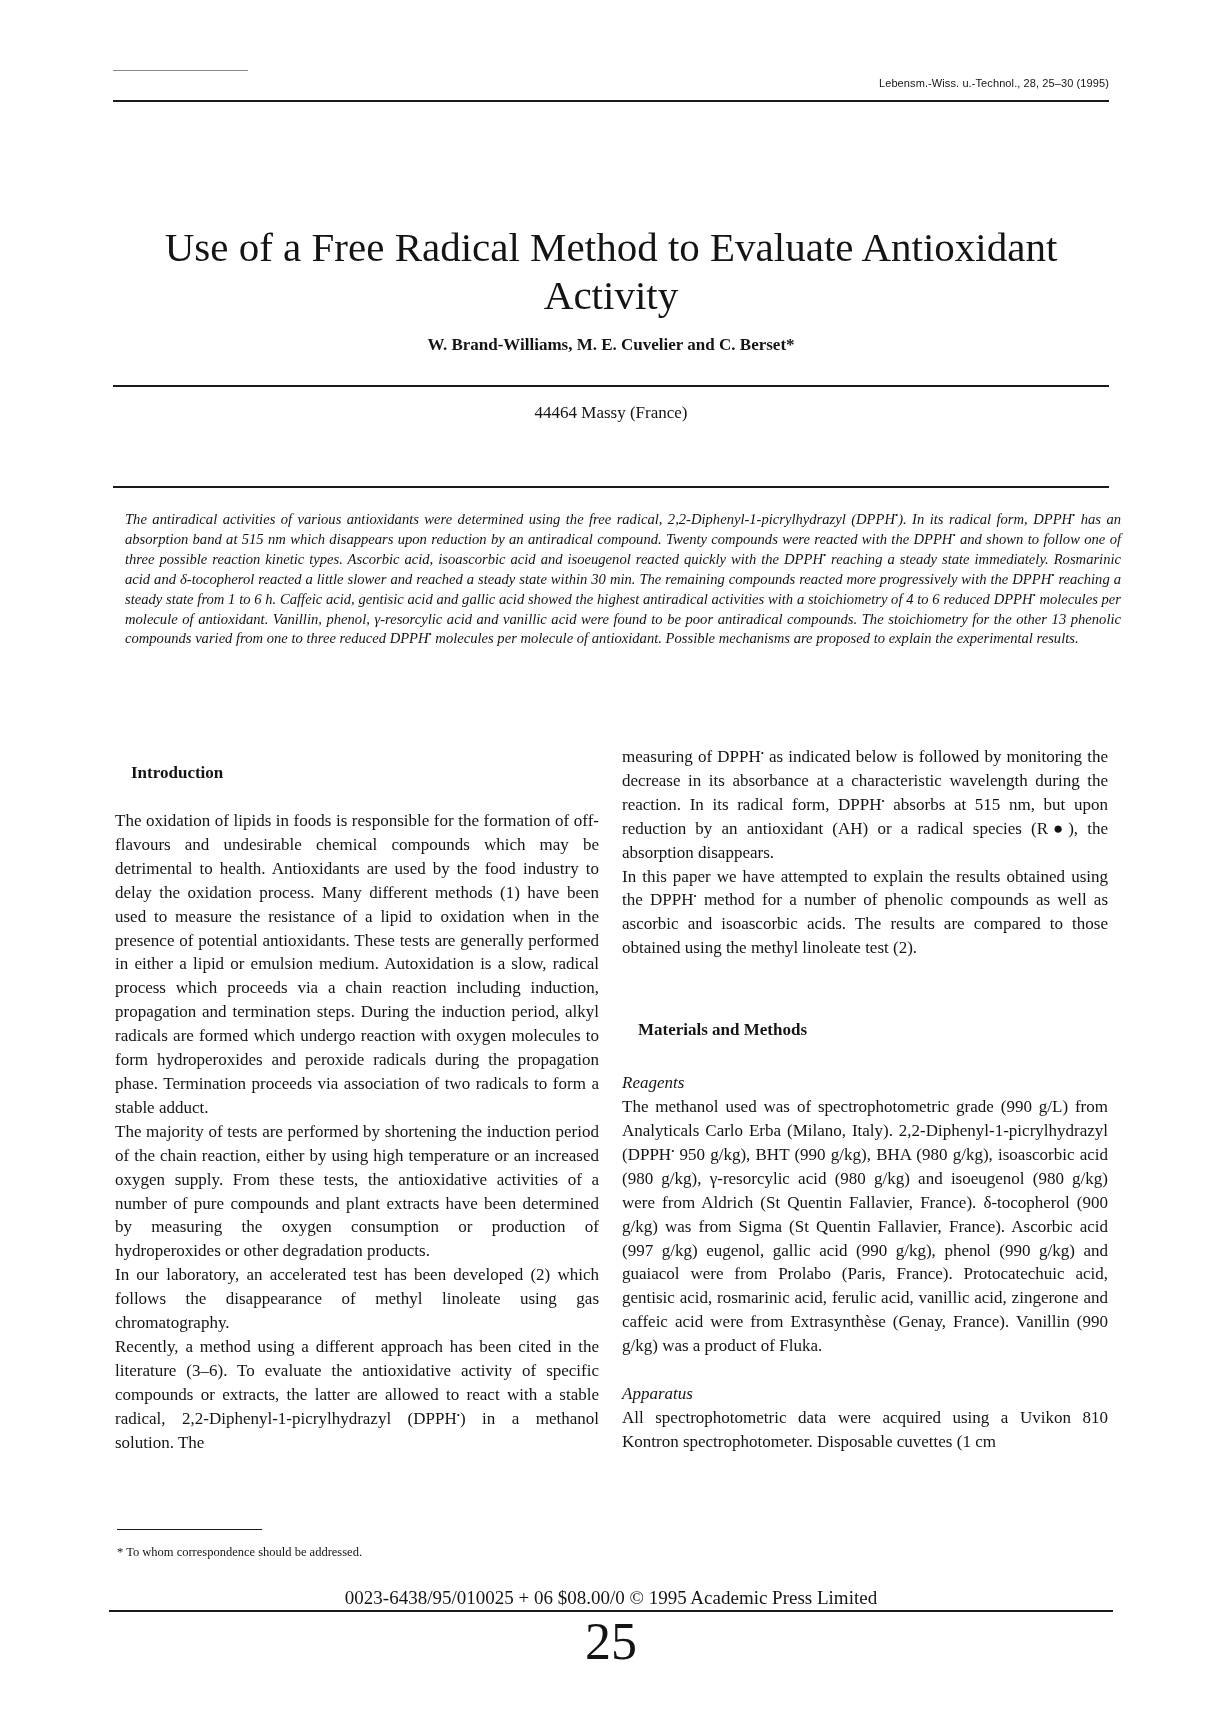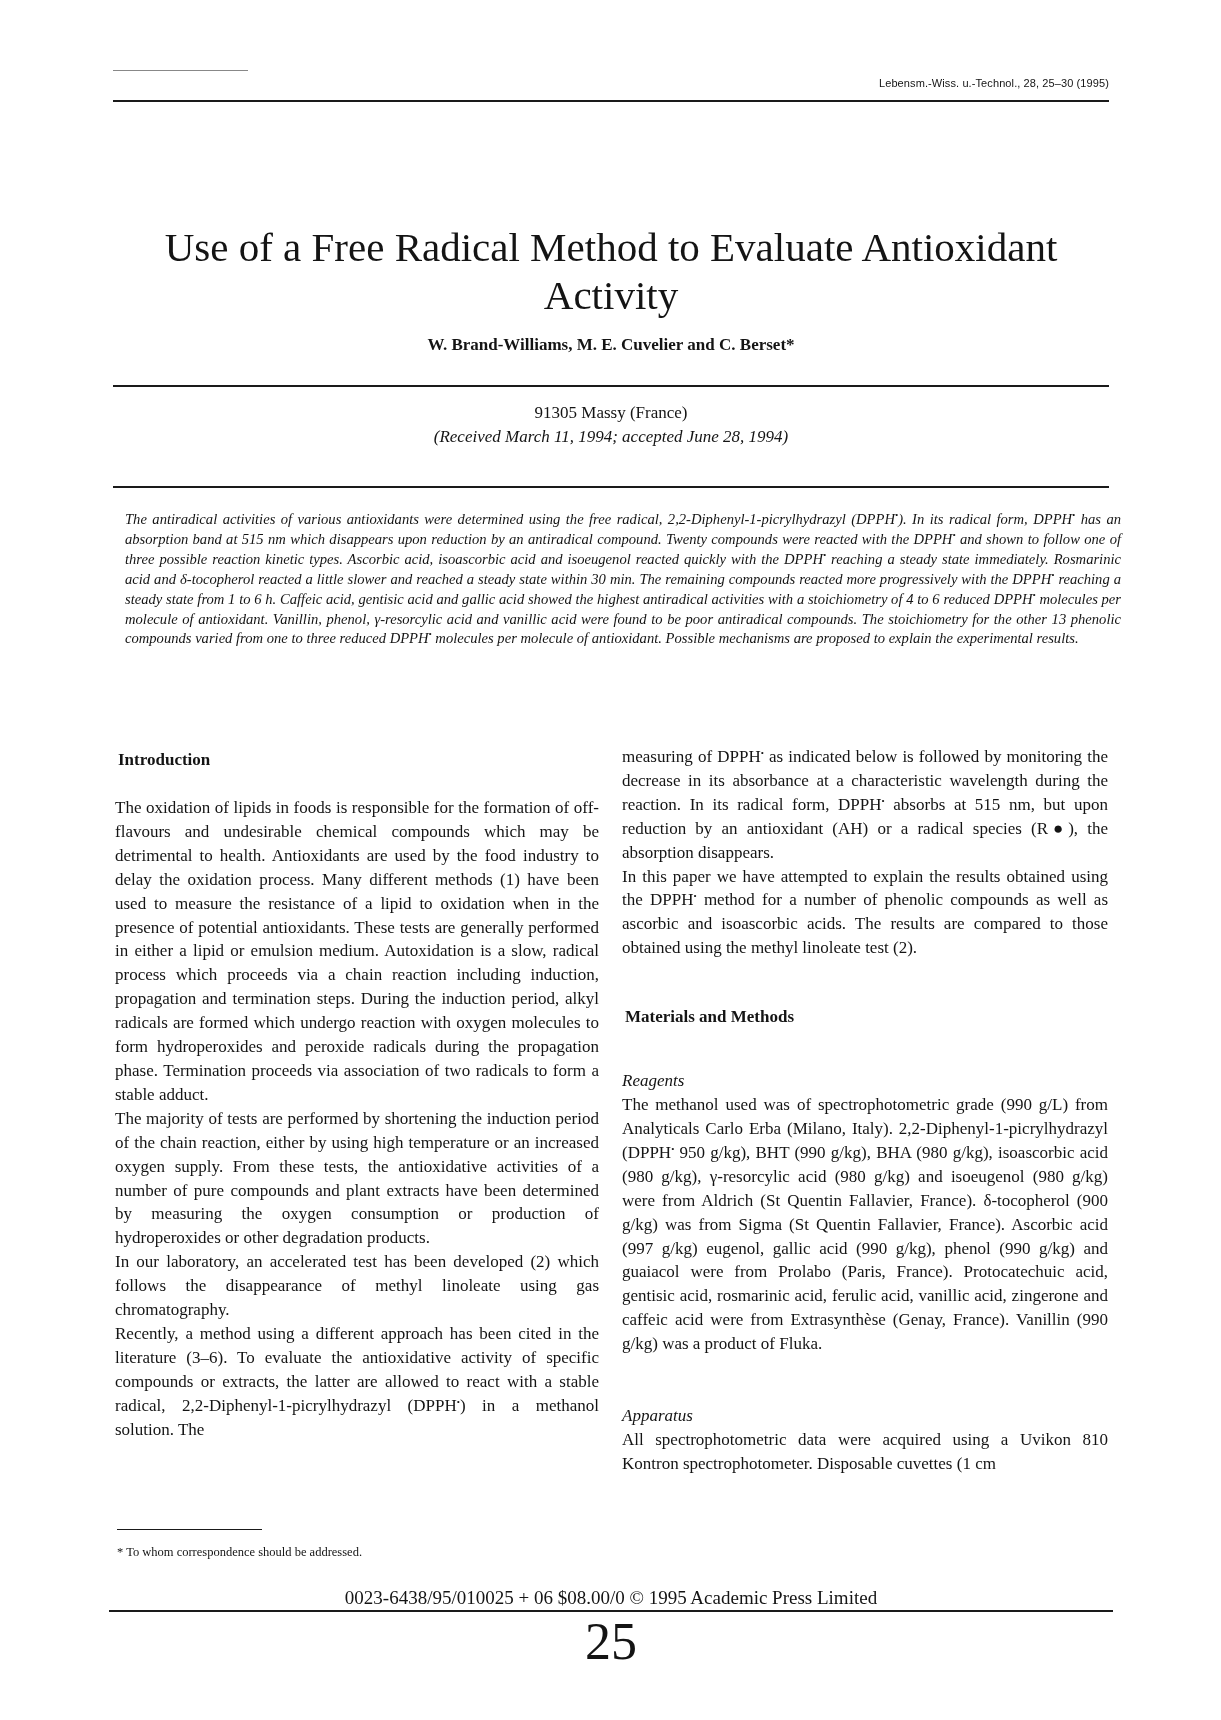--- a/index.html
+++ b/index.html
@@ -16,23 +16,23 @@
   .authors { left: 113px; top: 335px; width: 996px; text-align: center; font-size: 17px; font-weight: bold; }
   .aff-rule-top { left: 113px; top: 385px; width: 996px; height: 2px; }
   .affiliation { left: 113px; top: 401px; width: 996px; text-align: center; font-size: 17px; line-height: 24px; }
   .received { font-style: italic; }
   .aff-rule-bottom { left: 113px; top: 486px; width: 996px; height: 2px; }
   .abstract { left: 113px; top: 510px; width: 996px; font-size: 14.6px; line-height: 19.9px; font-style: italic; text-align: justify; margin-left: 12px; }
   .col { position: absolute; font-size: 17px; line-height: 23.9px; text-align: justify; }
   .col-left { left: 115px; top: 745px; width: 484px; }
   .col-right { left: 622px; top: 745px; width: 486px; }
   .col p { margin: 0; }
-  h2 { font-size: 17px; font-weight: bold; margin: 3px; line-height: 24px; }
+  h2 { font-size: 17px; font-weight: bold; margin: 16px; line-height: 24px; }
   .h-intro { margin-bottom: 24px; }
-  .subhead { font-style: italic; margin-top: 24px; }
+  .subhead { font-style: italic; }
   .eq { padding-left: 95px; line-height: 23.9px; margin: 4px 0 5px 0; text-align: left; }
   sup { font-size: 9px; vertical-align: 6px; line-height: 0; }
   .gap-mm { height: 42px; }
   .gap-sub { height: 13px; }
   .gap-app { height: 24px; }
   .fn-rule { left: 117px; top: 1529px; width: 145px; height: 1px; }
   .footnote { left: 117px; top: 1545px; font-size: 12.5px; }
   .copyright { left: 113px; top: 1587px; width: 996px; text-align: center; font-size: 19px; }
   .bottom-rule { left: 109px; top: 1610px; width: 1004px; height: 2px; }
   .page-number { left: 113px; top: 1607px; width: 996px; text-align: center; font-size: 52px; line-height: 70px; }
@@ -42,22 +42,21 @@
 
 <div class="top-short-rule abs"></div>
 <div class="journal-ref abs">Lebensm.-Wiss. u.-Technol., 28, 25–30 (1995)</div>
 <div class="rule top-rule"></div>
 
 <div class="title abs">Use of a Free Radical Method to Evaluate Antioxidant Activity</div>
 <div class="authors abs">W. Brand-Williams, M. E. Cuvelier and C. Berset*</div>
 
 <div class="rule aff-rule-top"></div>
 <div class="affiliation abs">
-  <div>91305 Massy (France)</div>
-  <div class="received">(Received March 11, 1994; accepted June 28, 1994)</div>
+  <div>44464 Massy (France)</div>
 </div>
 <div class="rule aff-rule-bottom"></div>
 
 <div class="abstract abs"><span>The antiradical activities of various antioxidants were determined using the free radical, 2,2-Diphenyl-1-picrylhydrazyl (DPPH</span><sup>•</sup><span>). In its radical form, DPPH</span><sup>•</sup><span> has an absorption band at 515 nm which disappears upon reduction by an antiradical compound. Twenty compounds were reacted with the DPPH</span><sup>•</sup><span> and shown to follow one of three possible reaction kinetic types. Ascorbic acid, isoascorbic acid and isoeugenol reacted quickly with the DPPH</span><sup>•</sup><span> reaching a steady state immediately. Rosmarinic acid and δ-tocopherol reacted a little slower and reached a steady state within 30 min. The remaining compounds reacted more progressively with the DPPH</span><sup>•</sup><span> reaching a steady state from 1 to 6 h. Caffeic acid, gentisic acid and gallic acid showed the highest antiradical activities with a stoichiometry of 4 to 6 reduced DPPH</span><sup>•</sup><span> molecules per molecule of antioxidant. Vanillin, phenol, γ-resorcylic acid and vanillic acid were found to be poor antiradical compounds. The stoichiometry for the other 13 phenolic compounds varied from one to three reduced DPPH</span><sup>•</sup><span> molecules per molecule of antioxidant. Possible mechanisms are proposed to explain the experimental results.</span></div>
 
 <div class="col col-left">
   <h2 class="h-intro">Introduction</h2>
   <p>The oxidation of lipids in foods is responsible for the formation of off-flavours and undesirable chemical compounds which may be detrimental to health. Antioxidants are used by the food industry to delay the oxidation process. Many different methods (1) have been used to measure the resistance of a lipid to oxidation when in the presence of potential antioxidants. These tests are generally performed in either a lipid or emulsion medium. Autoxidation is a slow, radical process which proceeds via a chain reaction including induction, propagation and termination steps. During the induction period, alkyl radicals are formed which undergo reaction with oxygen molecules to form hydroperoxides and peroxide radicals during the propagation phase. Termination proceeds via association of two radicals to form a stable adduct.</p>
   <p>The majority of tests are performed by shortening the induction period of the chain reaction, either by using high temperature or an increased oxygen supply. From these tests, the antioxidative activities of a number of pure compounds and plant extracts have been determined by measuring the oxygen consumption or production of hydroperoxides or other degradation products.</p>
   <p>In our laboratory, an accelerated test has been developed (2) which follows the disappearance of methyl linoleate using gas chromatography.</p>

